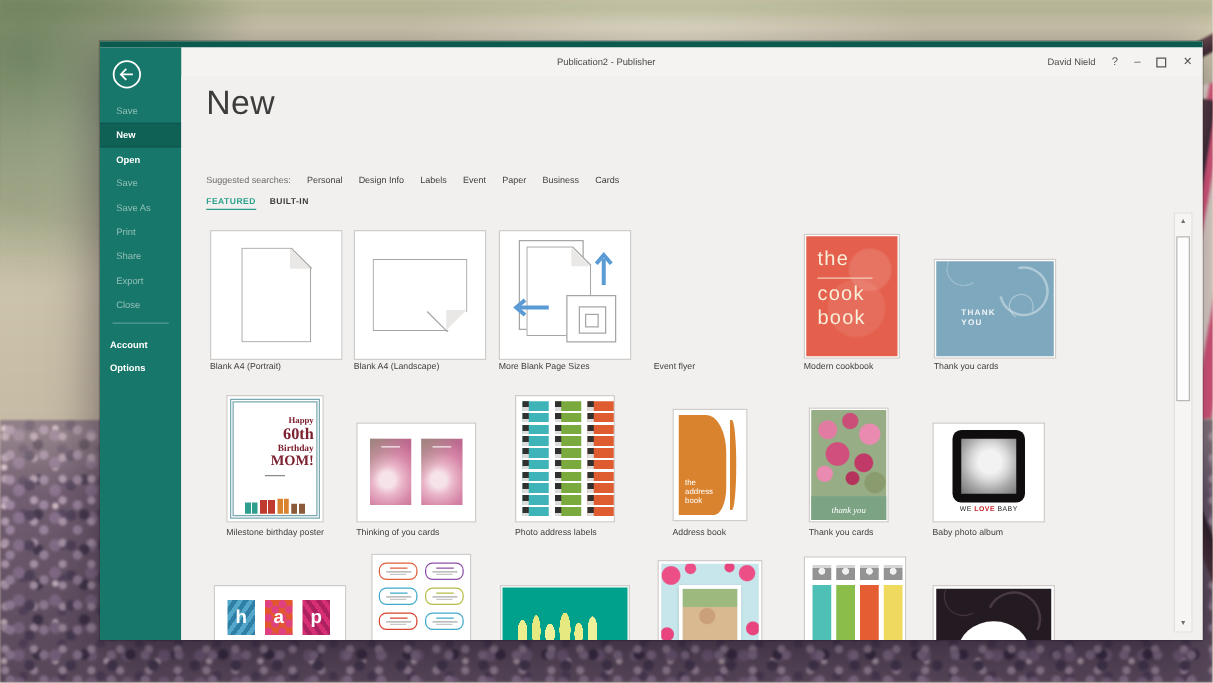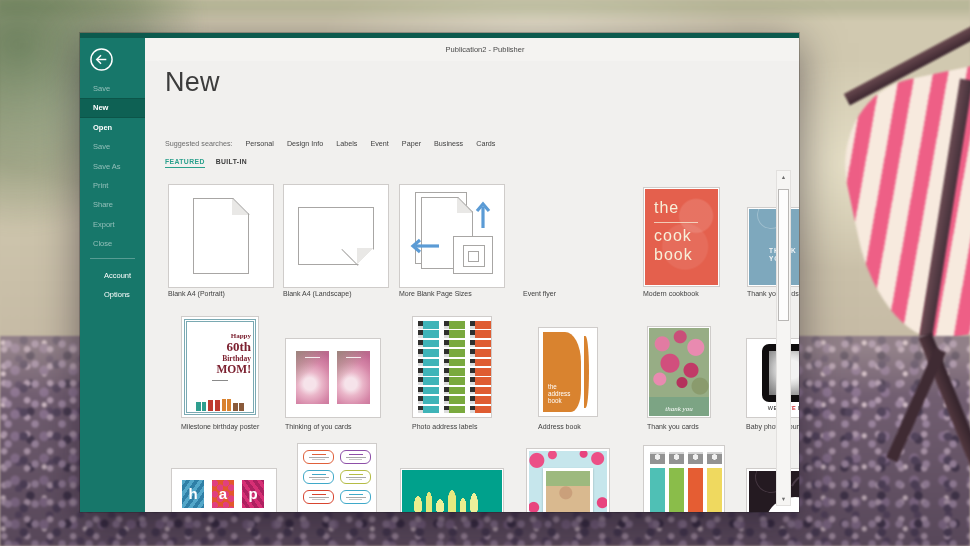--- a/index.html
+++ b/index.html
@@ -52,21 +52,21 @@
     filter:blur(1.2px);
   }
   .chair-bar{position:absolute;filter:blur(.8px);}
   .chair-bar.a{right:-18px;top:58px;width:150px;height:13px;background:linear-gradient(#6a4a50,#3c2730);transform:rotate(-28deg);}
   .chair-bar.b{right:18px;top:78px;width:13px;height:268px;background:linear-gradient(90deg,#6a4a52,#44303a);transform:rotate(9deg);}
   .chair-bar.c{right:10px;top:330px;width:14px;height:150px;background:linear-gradient(90deg,#52383f,#32222a);transform:rotate(-22deg);}
   .chair-bar.d{right:48px;top:345px;width:12px;height:120px;background:#3f2b33;transform:rotate(24deg);}
 
   
   .win{
-    position:absolute;left:80px;top:33px;width:719px;height:479px;
+    position:absolute;left:80px;top:33px;width:882px;height:479px;
     background:#f1f0ee;box-shadow:0 10px 40px rgba(15,8,25,.5), 0 0 0 1px rgba(40,40,40,.28);
   }
   .win-topstrip{position:absolute;left:0;top:0;right:0;height:5px;background:#0c5a4e;}
   .titlebar{position:absolute;left:65px;top:5px;right:0;height:23px;background:#f4f3f1;}
   .win-title{position:absolute;left:0;top:5px;width:810px;height:23px;line-height:23px;text-align:center;
     font-size:7.5px;color:#4a4a4a;pointer-events:none;}
   .tb-controls{position:absolute;right:8px;top:5px;height:23px;display:flex;align-items:center;gap:13px;
     font-size:7.5px;color:#4a4a4a;}
   .tb-controls .glyph{font-size:9px;line-height:9px;color:#555;cursor:default;}
   .max-box{display:inline-block;width:6px;height:6px;border:1px solid #555;}
@@ -74,21 +74,21 @@
   
   .sidebar{position:absolute;left:0;top:5px;bottom:0;width:65px;background:#17776a;}
   .back-btn{position:absolute;left:9px;top:9px;width:25px;height:25px;cursor:pointer;}
   .side-items{position:absolute;left:0;top:41px;right:0;list-style:none;margin:0;padding:0;}
   .side-items li{height:19.4px;line-height:19.4px;padding-left:13px;font-size:7.5px;color:#fff;cursor:pointer;}
   .side-items li.dim{color:rgba(255,255,255,.52);}
   .side-items li.sel{background:#0e6154;font-weight:bold;box-shadow:inset 0 1px 0 rgba(0,0,0,.12), inset 0 -1px 0 rgba(0,0,0,.12);}
   .side-items li.strong{font-weight:bold;}
   .side-div{position:absolute;left:10px;right:10px;top:220px;height:1px;background:rgba(255,255,255,.28);}
   .side-items2{position:absolute;left:0;top:228px;right:0;list-style:none;margin:0;padding:0;}
-  .side-items2 li{height:19.4px;line-height:19.4px;padding-left:24px;font-size:7.5px;color:#fff;font-weight:normal;cursor:pointer;}
+  .side-items2 li{height:19.4px;line-height:19.4px;padding-left:8px;font-size:7.5px;color:#fff;font-weight:bold;cursor:pointer;}
 
   
   .content{position:absolute;left:65px;top:28px;right:0;bottom:0;background:#f1f0ee;overflow:hidden;}
   .page-title{position:absolute;left:20px;top:6px;font-size:27px;font-weight:300;color:#3c3c3c;letter-spacing:.3px;}
   .search-wrap{position:absolute;left:20px;top:52px;width:306px;height:18px;}
   .search-input{width:100%;height:100%;box-sizing:border-box;border:1px solid #c3c1bf;background:#fff;
     font-size:7.5px;color:#444;padding:0 18px 0 7px;outline:none;font-family:"Liberation Sans",sans-serif;}
   .search-input::placeholder{color:#7c7c7c;}
   .search-btn{position:absolute;right:4px;top:3px;width:12px;height:12px;cursor:pointer;}
   .sugg-row{position:absolute;left:20px;top:78px;display:flex;gap:13px;font-size:7.2px;color:#3f3f3f;}
@@ -132,20 +132,27 @@
 <div class="chair-bar b"></div>
 <div class="bg-pebbles"></div>
 <div class="chair-bar c"></div>
 <div class="chair-bar d"></div>
 
 <div class="win">
   <div class="win-topstrip"></div>
 
   <div class="titlebar"></div>
   <div class="win-title">Publication2 - Publisher</div>
+  <div class="tb-controls">
+    <span>David Nield</span>
+    <span class="glyph">?</span>
+    <span class="glyph">–</span>
+    <span class="max-box"></span>
+    <span class="glyph">✕</span>
+  </div>
 
   <div class="sidebar">
     <div class="back-btn">
       <svg viewBox="0 0 26 26" width="25" height="25">
         <circle cx="13" cy="13" r="11" fill="none" stroke="#ffffff" stroke-width="1.5"></circle>
         <line x1="8.5" y1="13" x2="18" y2="13" stroke="#ffffff" stroke-width="1.5"></line>
         <polyline points="12.5,8.5 8,13 12.5,17.5" fill="none" stroke="#ffffff" stroke-width="1.5"></polyline>
       </svg>
     </div>
     <ul class="side-items">

